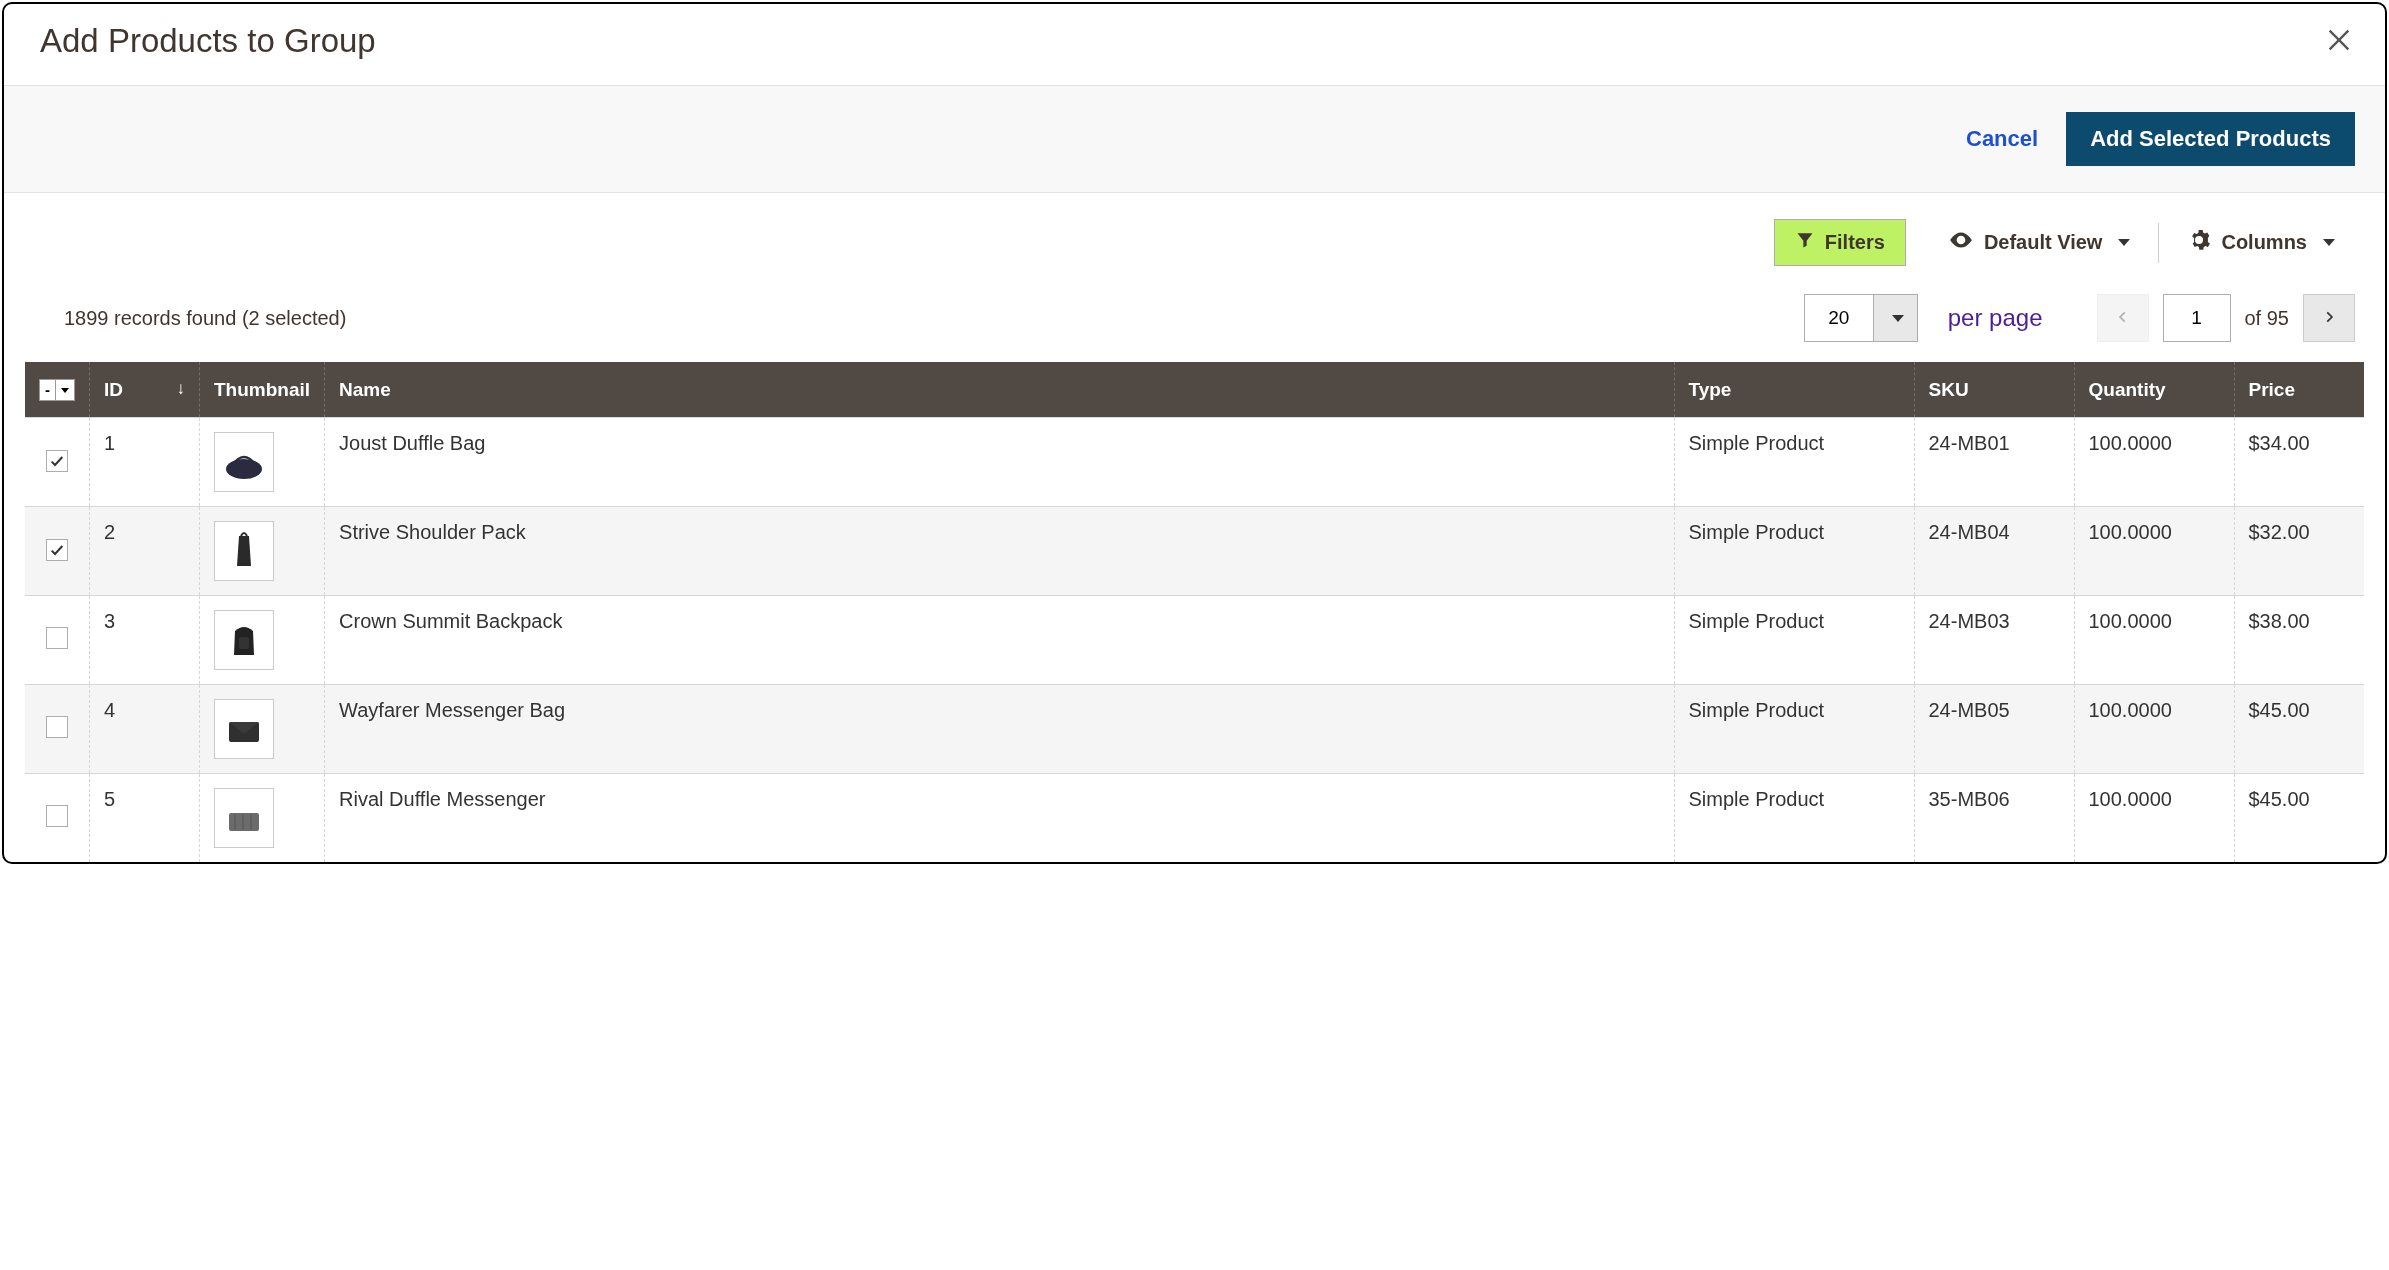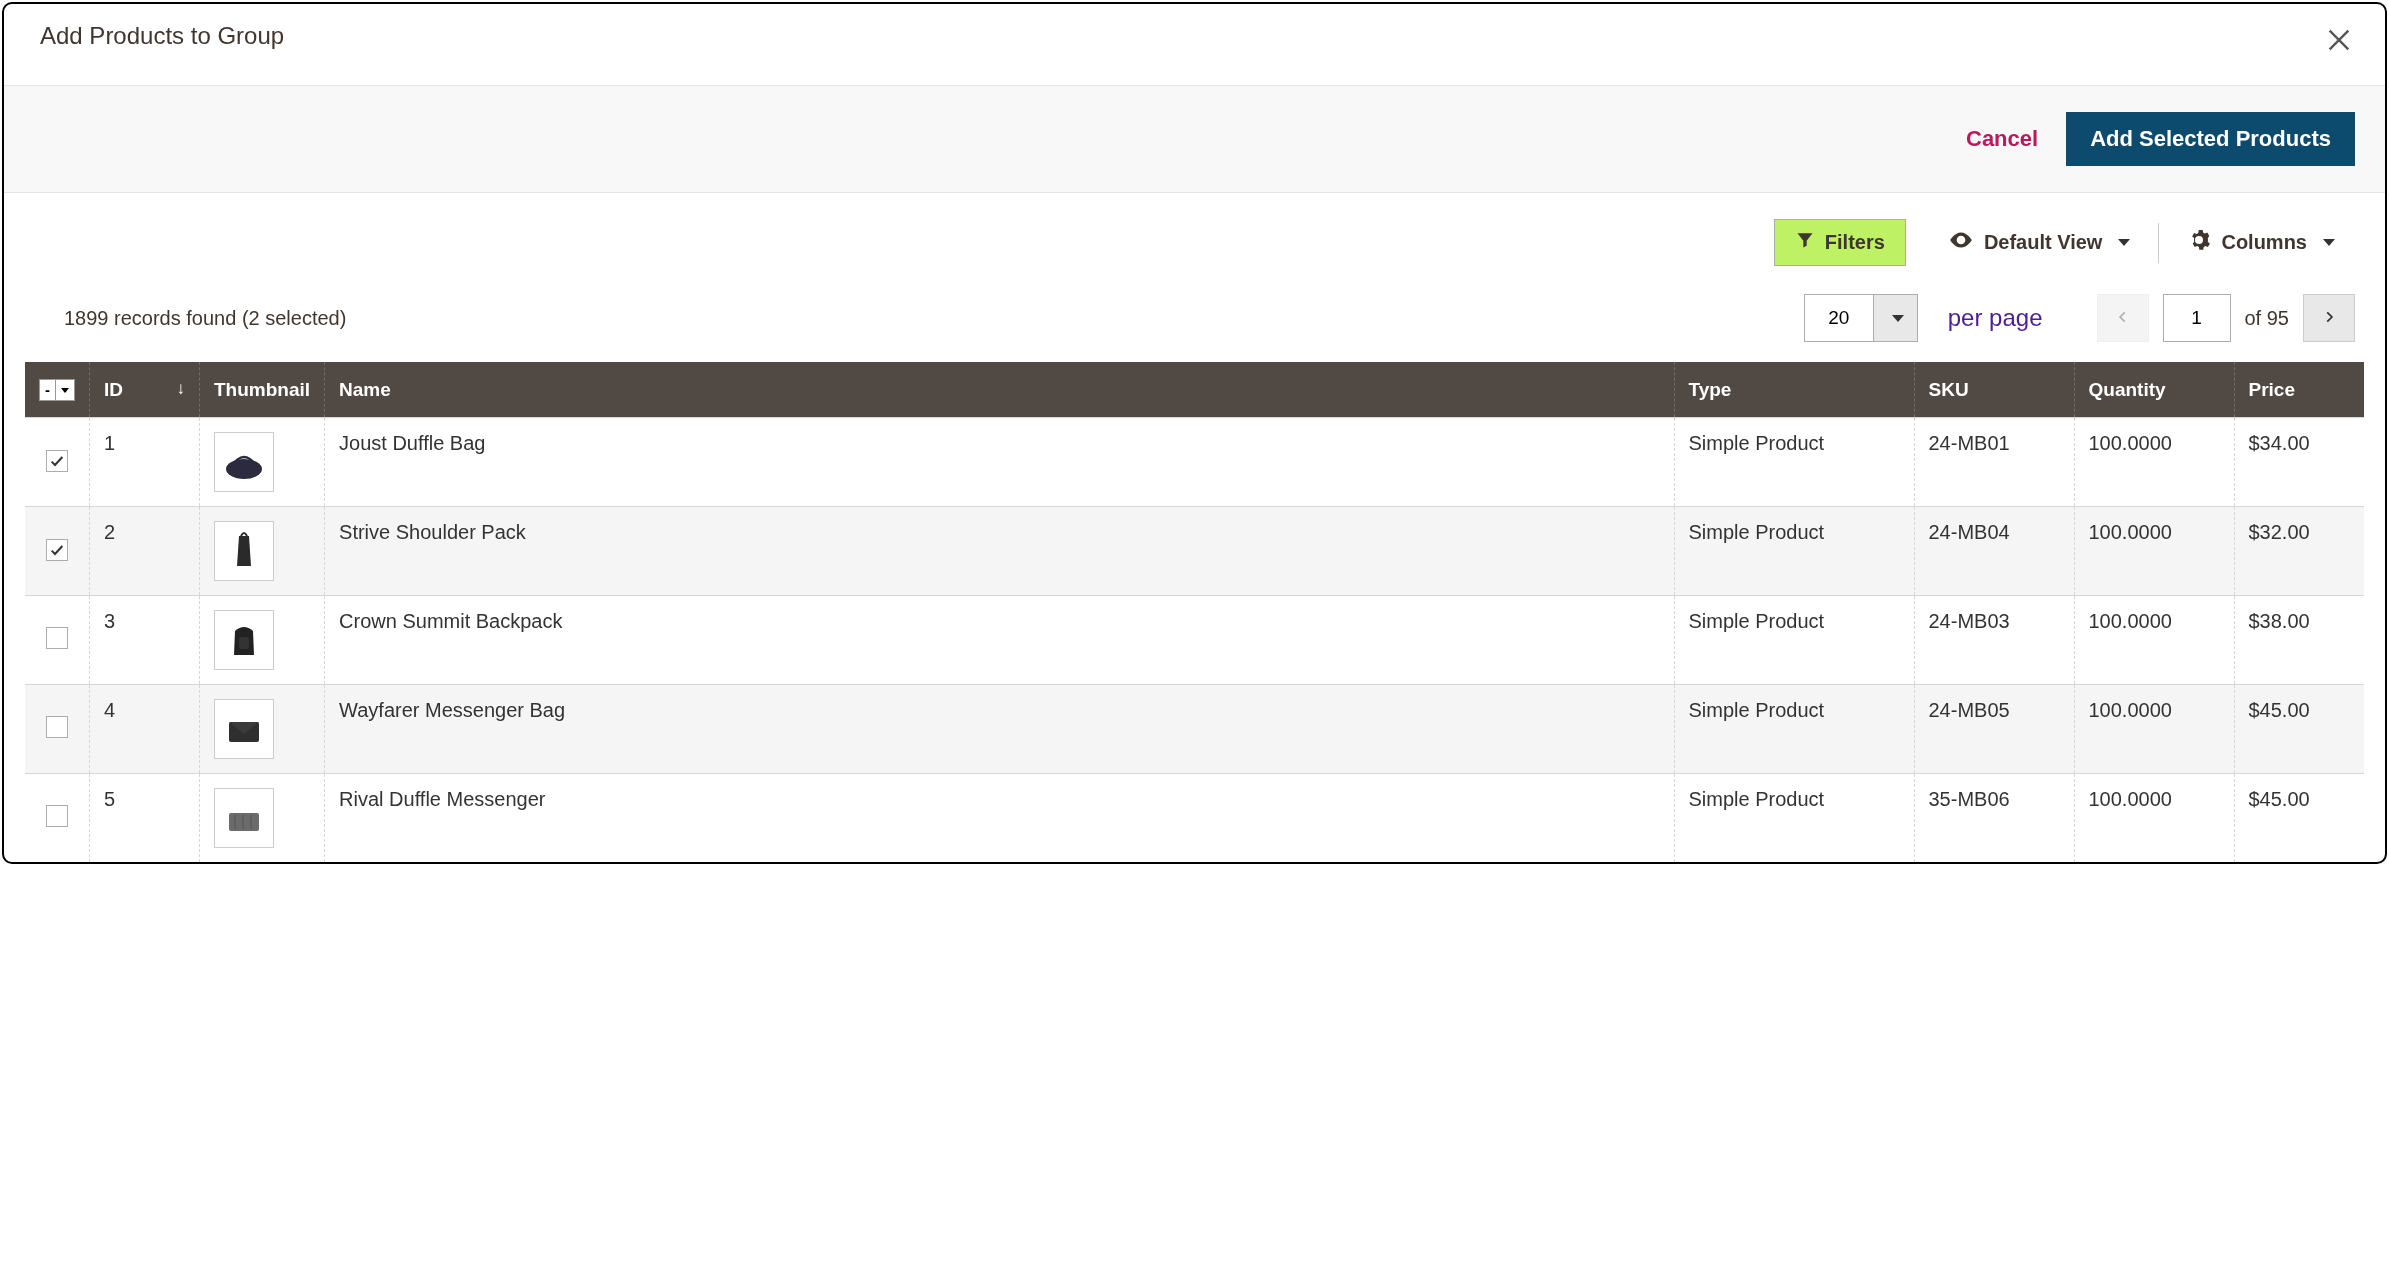--- a/index.html
+++ b/index.html
@@ -1,27 +1,27 @@
 <!DOCTYPE html>
 <html><head>
 <meta charset="utf-8">
 <style>
 * { box-sizing: border-box; margin: 0; padding: 0; }
 body { font-family: 'Helvetica Neue', Arial, sans-serif; background: #fff; color: #333; }
 .modal { border: 2px solid #000; border-radius: 10px; margin: 2px; overflow: hidden; }
 
 
 .modal-header { display: flex; justify-content: space-between; align-items: flex-start; padding: 18px 28px 24px 36px; }
-.modal-title { font-size: 24px; font-weight: 400; color: #41362f; }
+.modal-title { font-size: 33px; font-weight: 400; color: #41362f; }
 .close-btn { background: none; border: none; cursor: pointer; padding: 4px; }
 .close-btn svg { width: 28px; height: 28px; stroke: #555; stroke-width: 2; }
 
 
 .action-bar { background: #f8f8f8; border-top: 1px solid #e3e3e3; border-bottom: 1px solid #e3e3e3; padding: 26px 30px; display: flex; justify-content: flex-end; align-items: center; gap: 28px; }
-.cancel-link { font-size: 22px; color: #be185d; font-weight: 600; background: none; border: none; cursor: pointer; }
+.cancel-link { font-size: 22px; color: #1d4ed8; font-weight: 600; background: none; border: none; cursor: pointer; }
 .primary-btn { background: #0c4a6e; color: #fff; border: none; padding: 14px 24px; font-size: 22px; font-weight: 600; cursor: pointer; }
 
 
 .toolbar { display: flex; justify-content: flex-end; align-items: center; gap: 0; padding: 24px 30px 12px 30px; }
 .tb-btn { display: flex; align-items: center; gap: 10px; padding: 10px 20px; font-size: 20px; color: #41362f; background: none; border: none; cursor: pointer; font-weight: 600; }
 .filters-btn { background: #bef264; border: 1px solid #adadad; font-weight: 700; margin-right: 22px; }
 .divider { width: 1px; height: 40px; background: #ccc; margin: 0 8px; }
 .caret-down { width: 0; height: 0; border-left: 6px solid transparent; border-right: 6px solid transparent; border-top: 7px solid #333; display: inline-block; margin-left: 6px; }
 
 

